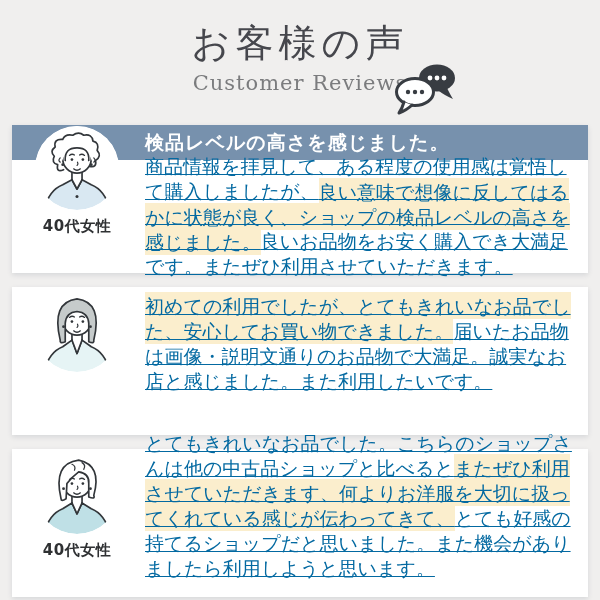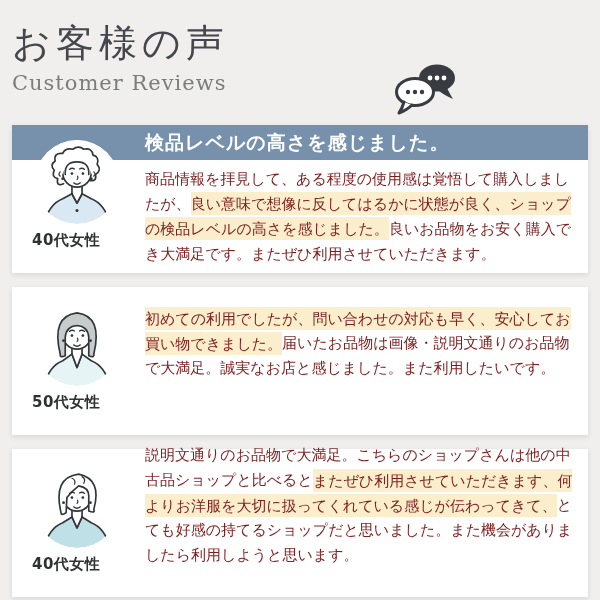--- a/index.html
+++ b/index.html
@@ -5,21 +5,21 @@
   html,body{margin:0;padding:0;}
   body{
     width:600px;height:600px;
     background:#f0efee;
     font-family:"DejaVu Sans",sans-serif;
     overflow:hidden;
   }
   .page{width:576px;padding:14px 12px 0;}
 
   
-  .page-header{position:relative;height:107px;text-align:left;}
+  .page-header{position:relative;height:107px;text-align:center;}
   .page-title{
     margin:4px 0 2px;
     font-family:"DejaVu Serif",serif;
     font-size:38px;font-weight:500;
     letter-spacing:5px;color:#46474d;
   }
   .page-subtitle{
     font-family:"DejaVu Serif",serif;
     font-size:21px;color:#7b7c7e;letter-spacing:1px;
   }
@@ -36,30 +36,30 @@
   }
   .card-header{
     height:35px;background:#7791ad;
     display:flex;align-items:center;
     padding-left:133px;box-sizing:border-box;
   }
   .card-header h2{
     margin:0;color:#fff;font-size:19px;font-weight:bold;
     letter-spacing:1px;white-space:nowrap;
   }
-  .avatar-block{position:absolute;left:20px;top:15px;width:90px;}
+  .avatar-block{position:absolute;left:20px;top:1px;width:90px;text-align:center;}
   .avatar-circle{width:84px;height:84px;margin:0 auto;border-radius:50%;background:#fff;overflow:hidden;}
   .avatar-circle svg{display:block;}
   .reviewer-label{margin-top:7px;font-size:15px;font-weight:bold;color:#2f3133;letter-spacing:.5px;}
   .card-body{
     margin-left:133px;height:113px;
     display:flex;align-items:center;
     padding-right:13px;box-sizing:border-box;
   }
-  .card-body p{margin:0;font-size:15px;line-height:25px;color:#7f1d1d;letter-spacing:0;}
+  .card-body p{margin:0;font-size:19px;line-height:25px;color:#0369a1;letter-spacing:0;text-decoration:underline;}
   .hl{background:#fbeecd;padding:2.5px 0;}
   .avatar-line{stroke:#32363a;stroke-width:2;stroke-linecap:round;stroke-linejoin:round;}
 </style>
 </head>
 <body>
 
 <div class="page">
 
   <div class="page-header">
     <h1 class="page-title">お客様の声</h1>
@@ -139,24 +139,23 @@
             <circle cx="34" cy="46" r="1.7" fill="#32363a"></circle>
             <circle cx="66" cy="46" r="1.7" fill="#32363a"></circle>
             <path d="M41,35 q3,-2.5 6,-0.5 M53,34.5 q3,-2 6,0.5" fill="none" stroke="#32363a" stroke-width="1.5" stroke-linecap="round"></path>
             <circle cx="44" cy="40" r="1.6" fill="#32363a"></circle>
             <circle cx="57" cy="40" r="1.6" fill="#32363a"></circle>
             <path d="M50.5,43 q1.5,2.5 -0.5,4" fill="none" stroke="#32363a" stroke-width="1.3" stroke-linecap="round"></path>
             <path d="M46,51 q4,3.5 8,0" fill="none" stroke="#32363a" stroke-width="1.6" stroke-linecap="round"></path>
           </g>
         </svg>
       </div>
-      <div class="reviewer-label">50代女性</div>
     </div>
     <div class="card-body">
-      <p><span></span><span class="hl">初めての利用でしたが、問い合わせの対応も早く、安心してお買い物できました。</span><span>届いたお品物は画像・説明文通りのお品物で大満足。誠実なお店と感じました。また利用したいです。</span></p>
+      <p><span></span><span class="hl">初めての利用でしたが、とてもきれいなお品でした、安心してお買い物できました。</span><span>届いたお品物は画像・説明文通りのお品物で大満足。誠実なお店と感じました。また利用したいです。</span></p>
     </div>
   </section>
 
   <section class="review-card">
     <div class="avatar-block">
       <div class="avatar-circle">
         <svg viewBox="0 0 100 100" width="84" height="84">
           <defs>
               <clipPath id="cav3">
                 <circle cx="50" cy="50" r="50"></circle>
@@ -176,17 +175,17 @@
             <circle cx="44" cy="40" r="1.6" fill="#32363a"></circle>
             <circle cx="57" cy="40" r="1.6" fill="#32363a"></circle>
             <path d="M50.5,43 q1.5,2.5 -0.5,4" fill="none" stroke="#32363a" stroke-width="1.3" stroke-linecap="round"></path>
             <path d="M46,51 q4,3.5 8,0" fill="none" stroke="#32363a" stroke-width="1.6" stroke-linecap="round"></path>
           </g>
         </svg>
       </div>
       <div class="reviewer-label">40代女性</div>
     </div>
     <div class="card-body">
-      <p><span>説明文通りのお品物で大満足。こちらのショップさんは他の中古品ショップと比べると</span><span class="hl">またぜひ利用させていただきます、何よりお洋服を大切に扱ってくれている感じが伝わってきて、</span><span>とても好感の持てるショップだと思いました。また機会がありましたら利用しようと思います。</span></p>
+      <p><span>とてもきれいなお品でした。こちらのショップさんは他の中古品ショップと比べると</span><span class="hl">またぜひ利用させていただきます、何よりお洋服を大切に扱ってくれている感じが伝わってきて、</span><span>とても好感の持てるショップだと思いました。また機会がありましたら利用しようと思います。</span></p>
     </div>
   </section>
 
 </div>
 
 </body></html>

